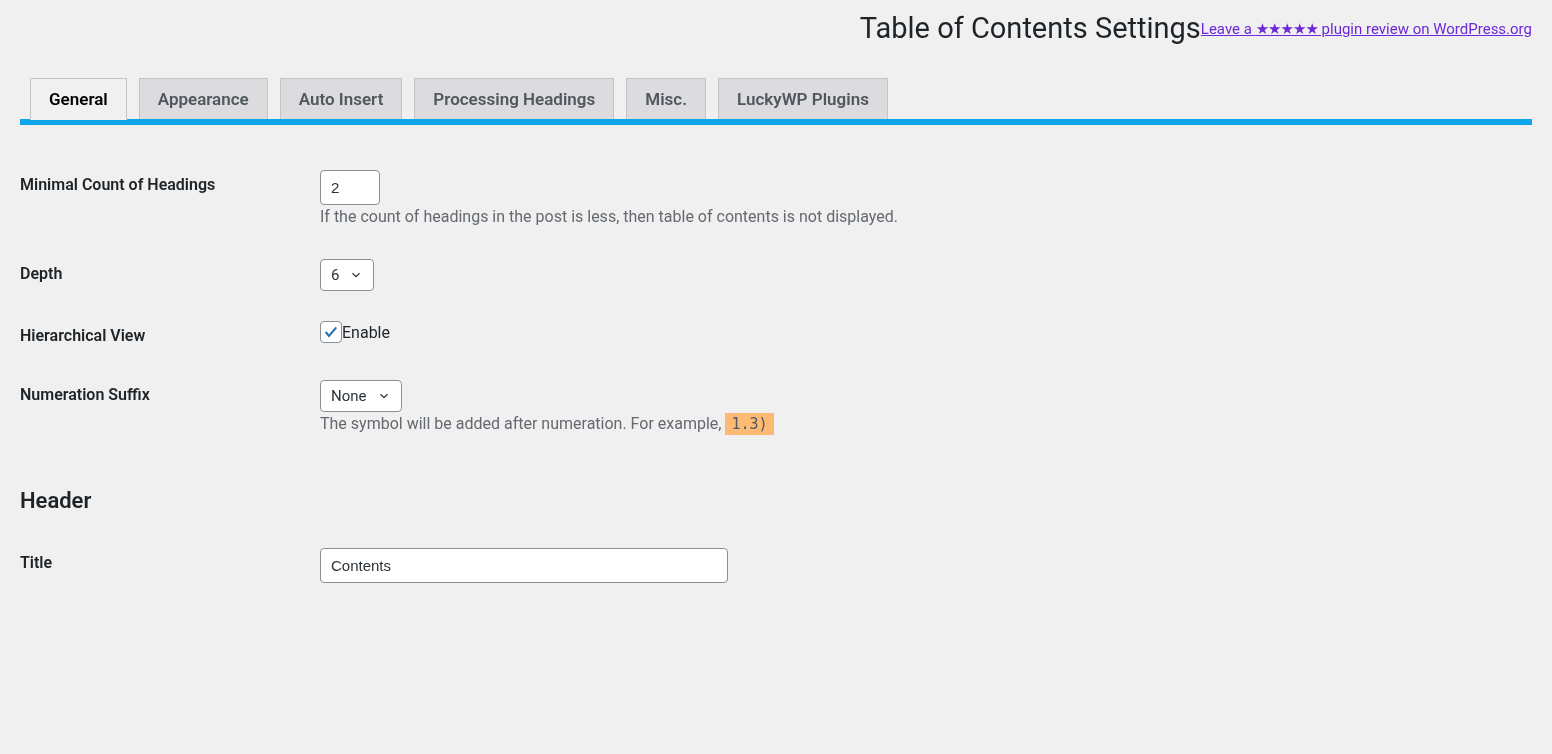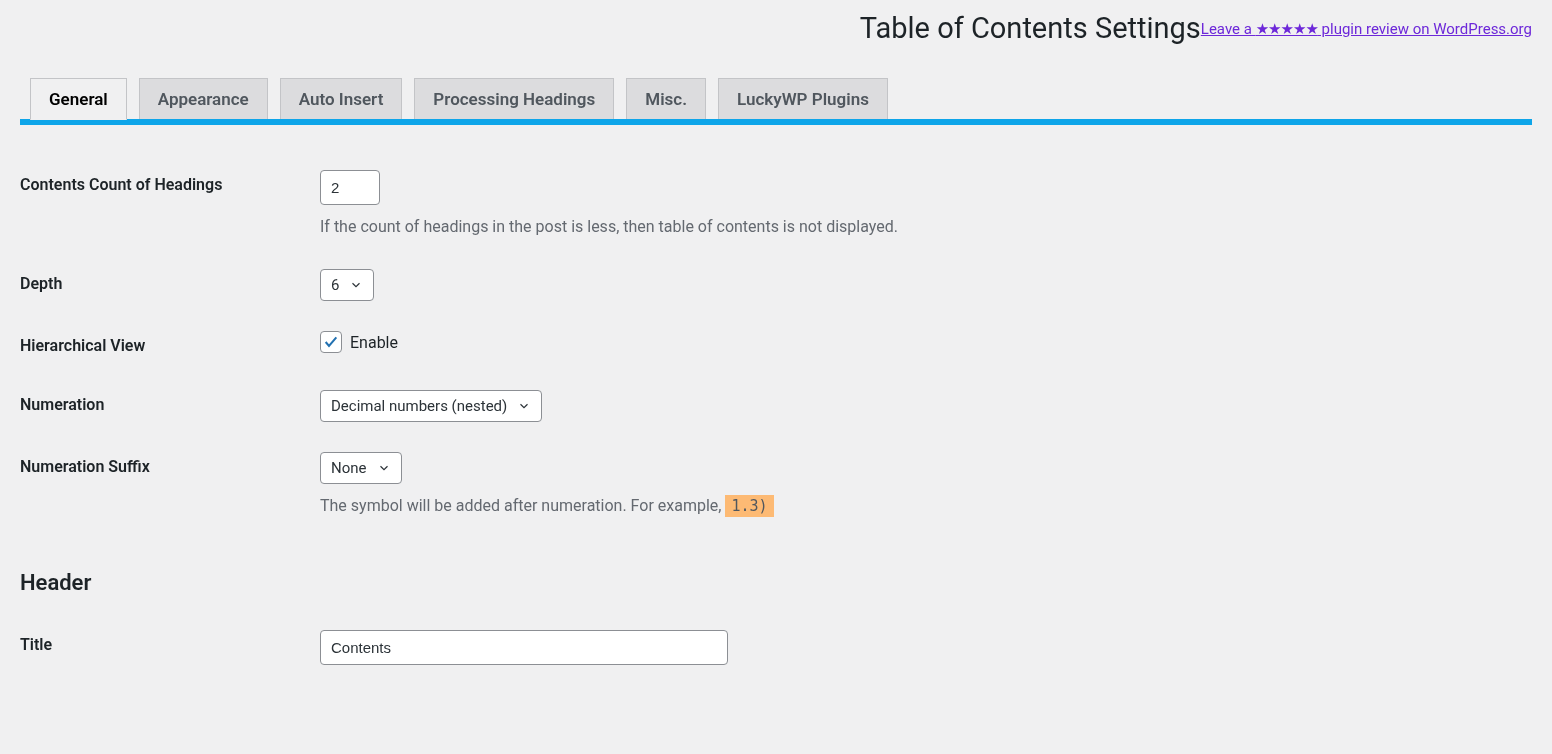--- a/index.html
+++ b/index.html
@@ -116,34 +116,33 @@
     .select-wrap svg {
       width: 14px;
       height: 14px;
       stroke: #2c3338;
       stroke-width: 2;
       fill: none;
     }
     .description {
       color: #646970;
       font-size: 16px;
-      margin-top: 10px;
       line-height: 1.5;
     }
     .code-sample {
       background: #fdba74;
       padding: 2px 6px;
       font-family: Consolas, Monaco, monospace;
       font-size: 15px;
       color: #50575e;
     }
     .checkbox-wrap {
       display: flex;
       align-items: center;
-      gap: 8px;
+      gap: 0;
     }
     .checkbox {
       width: 22px;
       height: 22px;
       border: 1px solid #8c8f94;
       border-radius: 4px;
       background: #fff;
       display: inline-flex;
       align-items: center;
       justify-content: center;
@@ -184,21 +183,21 @@
     <a class="nav-tab">Appearance</a>
     <a class="nav-tab">Auto Insert</a>
     <a class="nav-tab">Processing Headings</a>
     <a class="nav-tab">Misc.</a>
     <a class="nav-tab">LuckyWP Plugins</a>
   </div>
 
   <table class="form-table">
     <tbody>
       <tr>
-        <th>Contents Count of Headings</th>
+        <th>Minimal Count of Headings</th>
         <td>
           <input type="text" class="small-text" value="2" style="">
           <p class="description">If the count of headings in the post is less, then table of contents is not displayed.</p>
         </td>
       </tr>
 
       <tr>
         <th>Depth</th>
         <td>
           <div class="select-wrap">
@@ -217,31 +216,20 @@
             <span class="checkbox">
               <svg viewBox="0 0 24 24">
                   <polyline points="4 12 9 18 20 5"></polyline>
                 </svg>
             </span>
             <span class="checkbox-label">Enable</span>
           </div>
         </td>
       </tr>
 
-      <tr>
-        <th>Numeration</th>
-        <td>
-          <div class="select-wrap">
-            <span>Decimal numbers (nested)</span>
-            <svg viewBox="0 0 24 24">
-                <polyline points="6 9 12 15 18 9"></polyline>
-              </svg>
-          </div>
-        </td>
-      </tr>
 
       <tr>
         <th>Numeration Suffix</th>
         <td>
           <div class="select-wrap">
             <span>None</span>
             <svg viewBox="0 0 24 24">
                 <polyline points="6 9 12 15 18 9"></polyline>
               </svg>
           </div>

